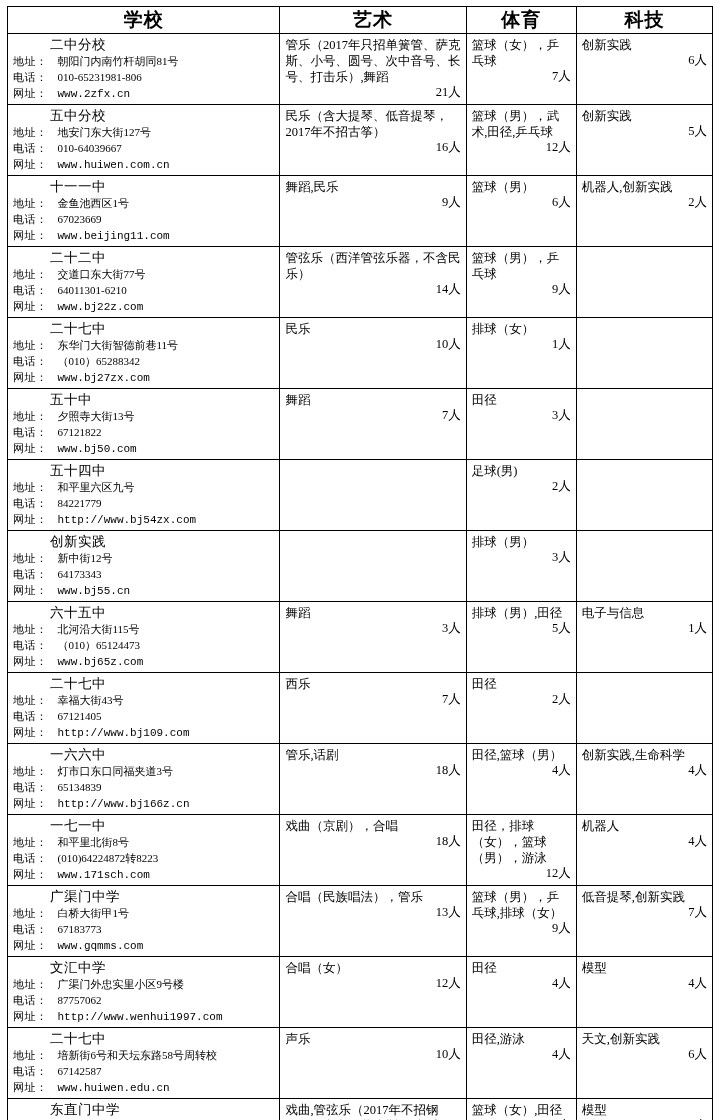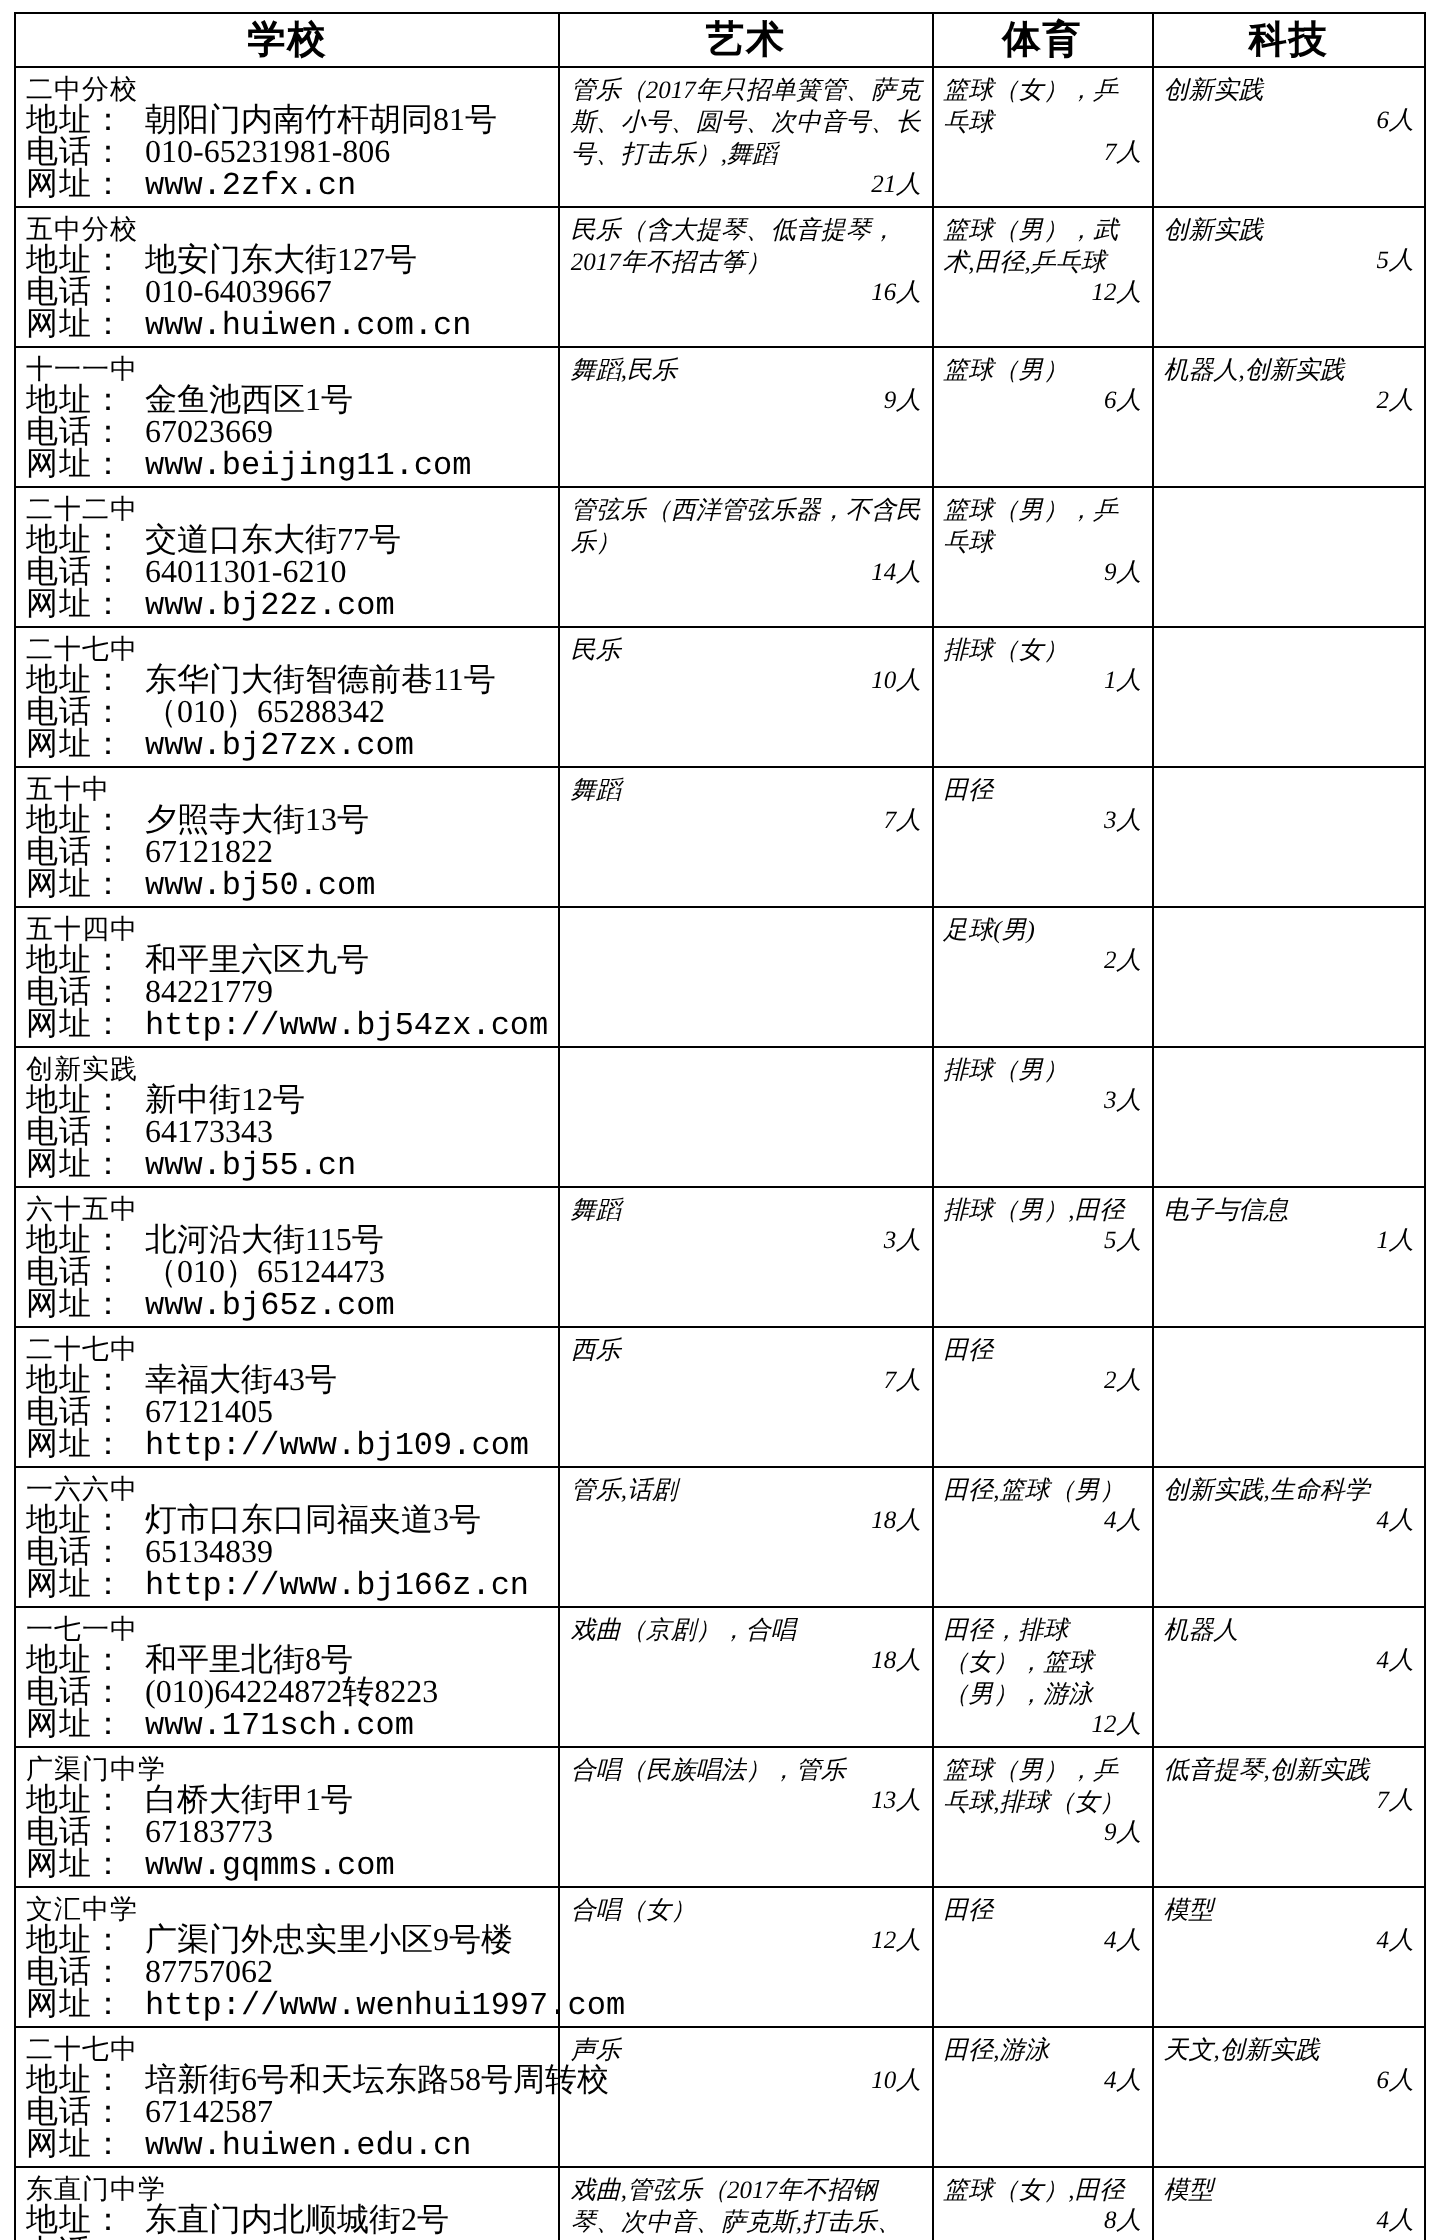--- a/index.html
+++ b/index.html
@@ -27,29 +27,29 @@
     padding:4px 0 5px 0;
     letter-spacing:1px;
   }
   col.c-school{width:272px;}
   col.c-art{width:186px;}
   col.c-sport{width:110px;}
   col.c-tech{width:136px;}
 
   
   .school{padding:2px 4px 2px 5px;}
-  .sname{font-size:13.5px;line-height:17px;letter-spacing:.5px;}
-  .srow{font-size:16px;line-height:16px;white-space:nowrap;}
+  .sname{font-size:13.5px;line-height:17px;letter-spacing:.5px;margin-left:37px;}
+  .srow{font-size:11px;line-height:16px;white-space:nowrap;}
   .slabel{letter-spacing:.5px;}
   .sval{display:inline-block;}
   .mono{font-family:Liberation Mono, monospace;}
   td.bodycell{position:relative;}
   .countline{text-align:right;padding:0 5px 2px 0;font-size:12.5px;line-height:15px;}
   .celltop{padding:3px 5px 0 5px;font-size:12.5px;line-height:16px;}
-  .flexcell{display:flex;flex-direction:column;justify-content:space-between;height:100%;min-height:100%;font-style:italic;}
+  .flexcell{display:flex;flex-direction:column;justify-content:space-between;height:100%;min-height:100%;}
 </style>
 </head>
 <body>
 
 <table class="sheet">
   <colgroup>
     <col class="c-school">
       <col class="c-art">
       <col class="c-sport">
       <col class="c-tech">

